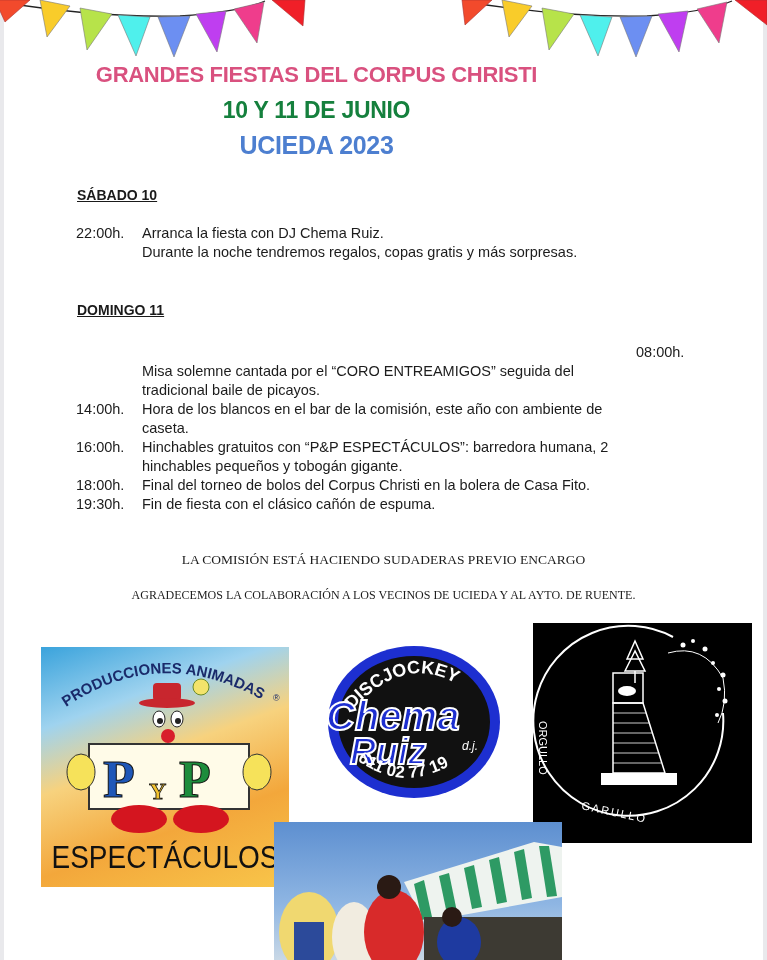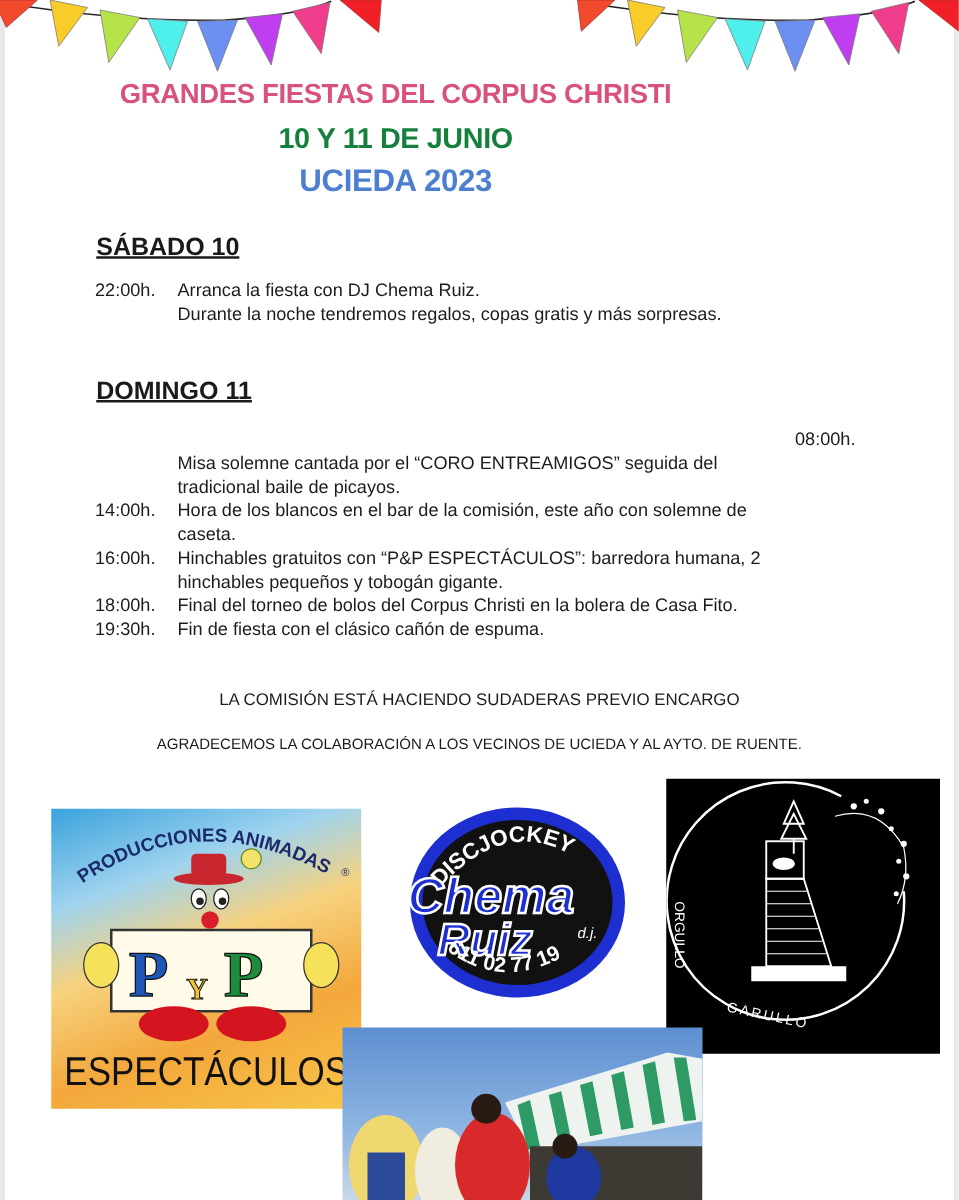--- a/index.html
+++ b/index.html
@@ -15,34 +15,34 @@
     .bunting { position: absolute; top: 0; width: 310px; height: 60px; }
     .bunting.left { left: 0; }
     .bunting.right { left: 457px; }
 
     .title { position: absolute; left: 0; width: 633px; text-align: center; font-weight: bold; letter-spacing: -0.3px; }
     .title.l1 { top: 62px; font-size: 22px; color: #d9517f; }
     .title.l2 { top: 97px; font-size: 23px; color: #15803d; }
     .title.l3 { top: 131px; font-size: 25px; color: #4d7fd0; }
 
     .day-heading {
-      position: absolute; left: 77px; font-size: 20px; font-weight: bold; text-decoration: underline;
+      position: absolute; left: 77px; font-size: 14px; font-weight: bold; text-decoration: underline;
       color: #1a1a1a;
     }
     .day1 { top: 187px; }
     .day2 { top: 302px; }
 
     .sched { position: absolute; left: 76px; font-size: 14.5px; line-height: 19px; color: #1c1c1c; }
     .sched1 { top: 224px; }
     .sched2 { top: 343px; }
     .row { display: flex; justify-content: flex-end; }
     .time { width: 66px; flex: none; }
     .desc { width: 560px; }
 
-    .notice { position: absolute; left: 0; width: 767px; text-align: center; color: #1c1c1c; }
+    .notice { position: absolute; left: 0; width: 767px; text-align: center; color: #1c1c1c; font-family: Liberation Serif, serif; }
     .notice.n1 { top: 552px; font-size: 13.5px; }
     .notice.n2 { top: 588px; font-size: 12px; }
 
     
     .logo-pyp {
       position: absolute; left: 41px; top: 647px; width: 248px; height: 240px; overflow: hidden;
       background: linear-gradient(160deg, #3aa3dc 0%, #9fd3ef 25%, #f7d27e 45%, #f3a73b 70%, #f8c64a 100%);
     }
     .logo-chema { position: absolute; left: 312px; top: 640px; width: 205px; height: 165px; }
     .logo-garullo { position: absolute; left: 533px; top: 623px; width: 219px; height: 220px; background: #000; }
@@ -105,21 +105,21 @@
   <div class="row">
     <span class="time"></span>
     <span class="desc">Misa solemne cantada por el “CORO ENTREAMIGOS” seguida del</span>
   </div>
   <div class="row">
     <span class="time"></span>
     <span class="desc">tradicional baile de picayos.</span>
   </div>
   <div class="row">
     <span class="time">14:00h.</span>
-    <span class="desc">Hora de los blancos en el bar de la comisión, este año con solemne de</span>
+    <span class="desc">Hora de los blancos en el bar de la comisión, este año con ambiente de</span>
   </div>
   <div class="row">
     <span class="time"></span>
     <span class="desc">caseta.</span>
   </div>
   <div class="row">
     <span class="time">16:00h.</span>
     <span class="desc">Hinchables gratuitos con “P&amp;P ESPECTÁCULOS”: barredora humana, 2</span>
   </div>
   <div class="row">

